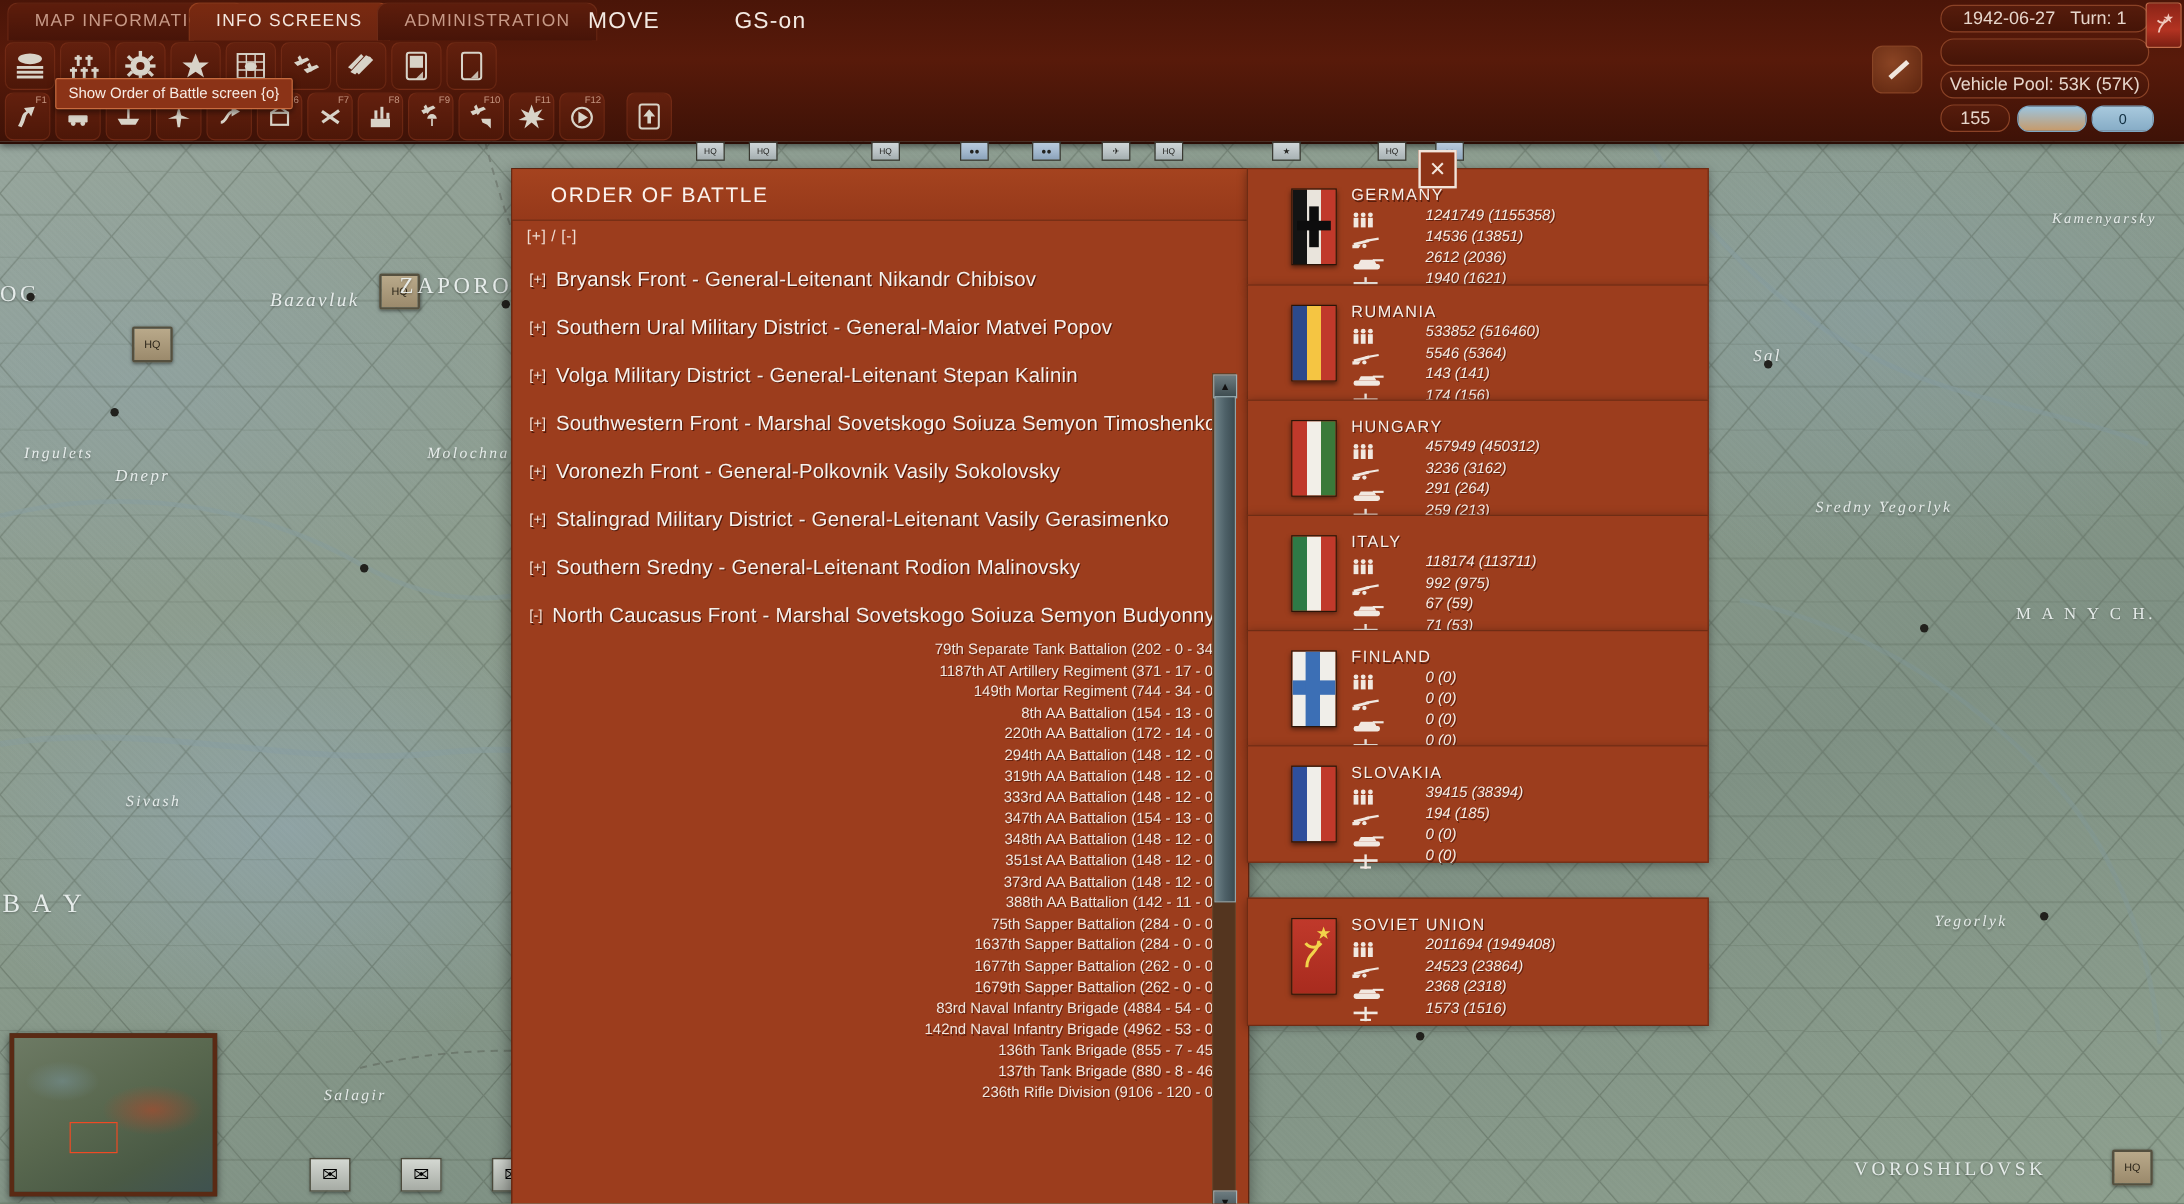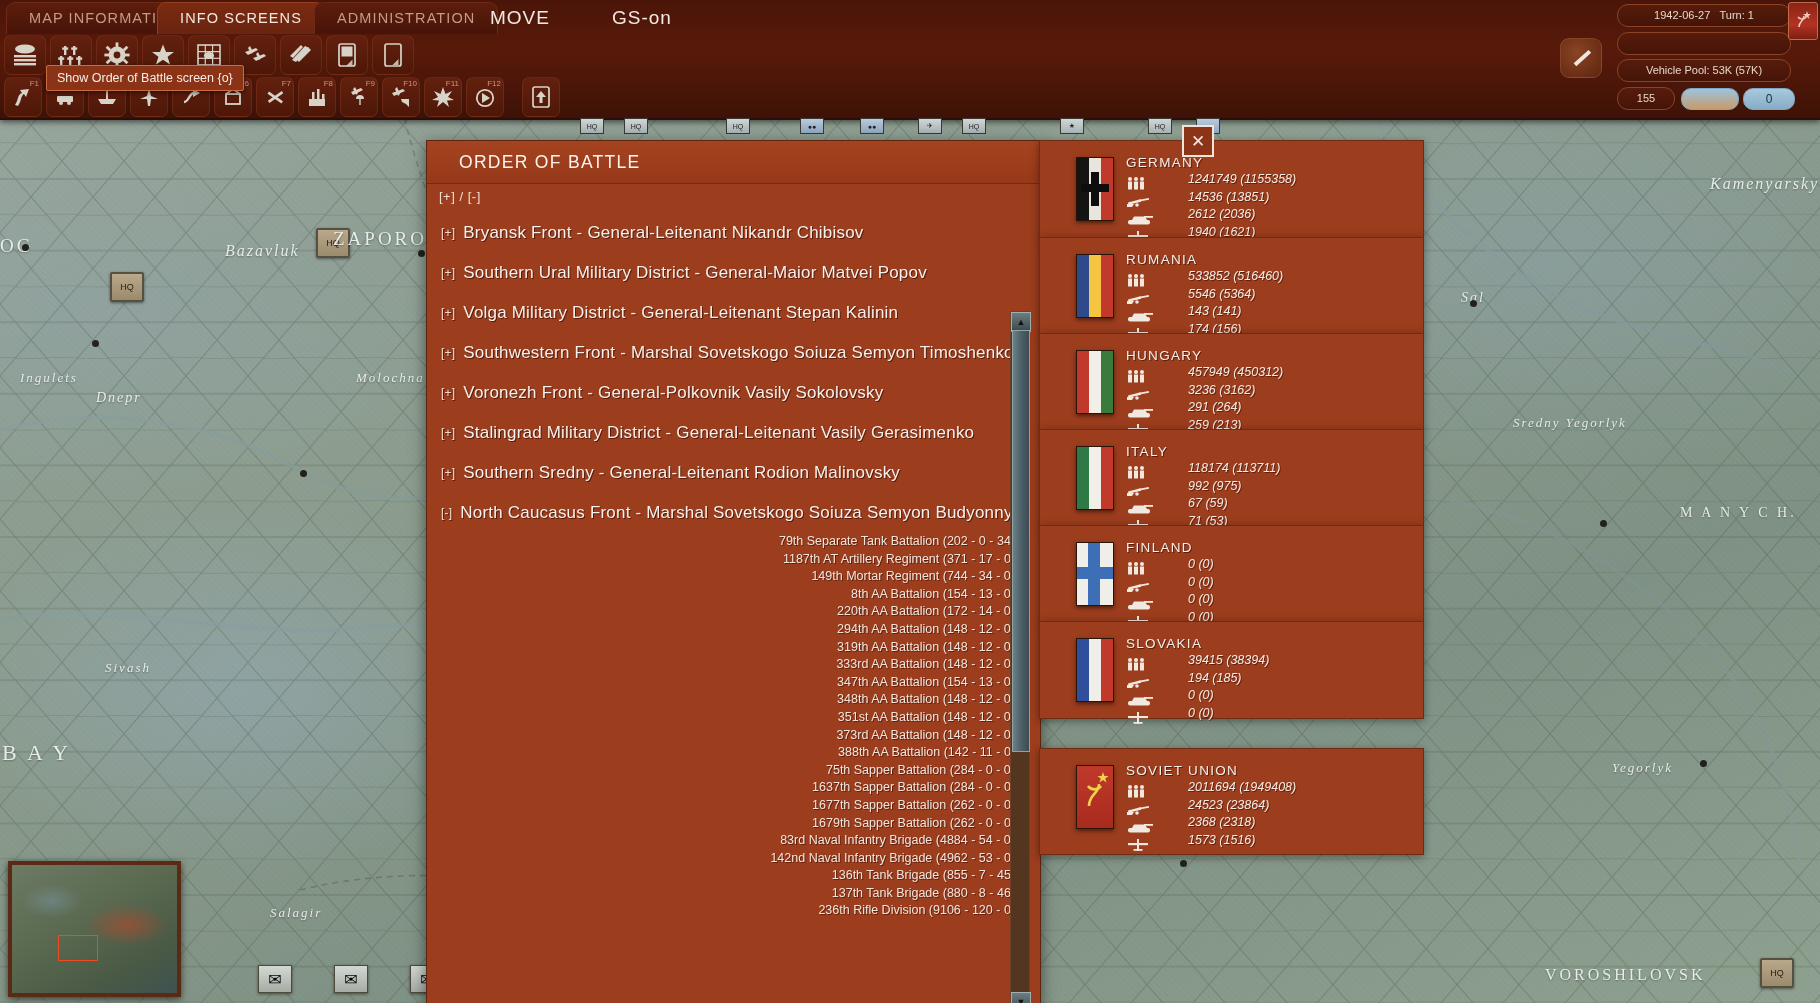--- a/index.html
+++ b/index.html
@@ -95,21 +95,21 @@
     color:#f7ece5;font-size:12.5px;padding:5px 10px;
     white-space:nowrap;z-index:40;border-radius:2px;
     box-shadow:0 2px 5px rgba(0,0,0,.5);
   }
 
   #topright{position:absolute;right:0;top:0;width:205px;height:118px;}
   .pill{
     position:absolute;height:21px;line-height:21px;
     border:1px solid #8a4226;border-radius:11px;
     background:linear-gradient(#561c0c,#451407);
-    color:#e7d6cb;font-size:11px;text-align:center;white-space:nowrap;
+    color:#e7d6cb;font-size:15px;text-align:center;white-space:nowrap;
   }
   #flagbtn{
     position:absolute;right:2px;top:2px;width:28px;height:36px;
     background:linear-gradient(#8a2417,#b33322 60%,#7c1f12);
     border:1px solid #c26b4a;border-radius:3px;
     display:flex;align-items:center;justify-content:center;cursor:pointer;
   }
   #penbtn{
     position:absolute;right:218px;top:38px;width:40px;height:38px;
     border-radius:9px;background:radial-gradient(circle at 40% 35%,#8a4424,#5d250f);
@@ -281,21 +281,21 @@
     <div class="maplabel caps" style="left: 0px; top: 235px; font-size: 19px;">OG</div>
     <div class="maplabel" style="left: 225px; top: 242px; font-size: 16px;">Bazavluk</div>
     <div class="maplabel" style="left: 20px; top: 370px; font-size: 13px;">Ingulets</div>
     <div class="maplabel" style="left: 96px; top: 390px; font-size: 14px;">Dnepr</div>
     <div class="maplabel" style="left: 356px; top: 370px; font-size: 13px;">Molochna</div>
     <div class="maplabel" style="left: 105px; top: 660px; font-size: 13px;">Sivash</div>
     <div class="maplabel caps" style="left: 2px; top: 740px; font-size: 22px;">B A Y</div>
     <div class="maplabel" style="left: 98px; top: 870px; font-size: 13px;">Chatyrlyk</div>
     <div class="maplabel" style="left: 270px; top: 905px; font-size: 13px;">Salagir</div>
     <div class="maplabel" style="left: 1461px; top: 290px; font-size: 14px;">Sal</div>
-    <div class="maplabel" style="left: 1710px; top: 175px; font-size: 16px;">Kamenyarsky</div>
+    <div class="maplabel" style="left: 1710px; top: 175px; font-size: 12px;">Kamenyarsky</div>
     <div class="maplabel" style="left: 1513px; top: 415px; font-size: 13px;">Sredny Yegorlyk</div>
     <div class="maplabel caps" style="left: 1680px; top: 505px; font-size: 14px;">M A N Y C H.</div>
     <div class="maplabel" style="left: 1612px; top: 760px; font-size: 13px;">Yegorlyk</div>
     <div class="maplabel caps" style="left: 1545px; top: 966px; font-size: 16px;">VOROSHILOVSK</div>
     <div class="mapdot" style="left: 22px; top: 244px;"></div>
     <div class="mapdot" style="left: 418px; top: 250px;"></div>
     <div class="mapdot" style="left: 92px; top: 340px;"></div>
     <div class="mapdot" style="left: 300px; top: 470px;"></div>
     <div class="mapdot" style="left: 630px; top: 520px;"></div>
     <div class="mapdot" style="left: 520px; top: 770px;"></div>

